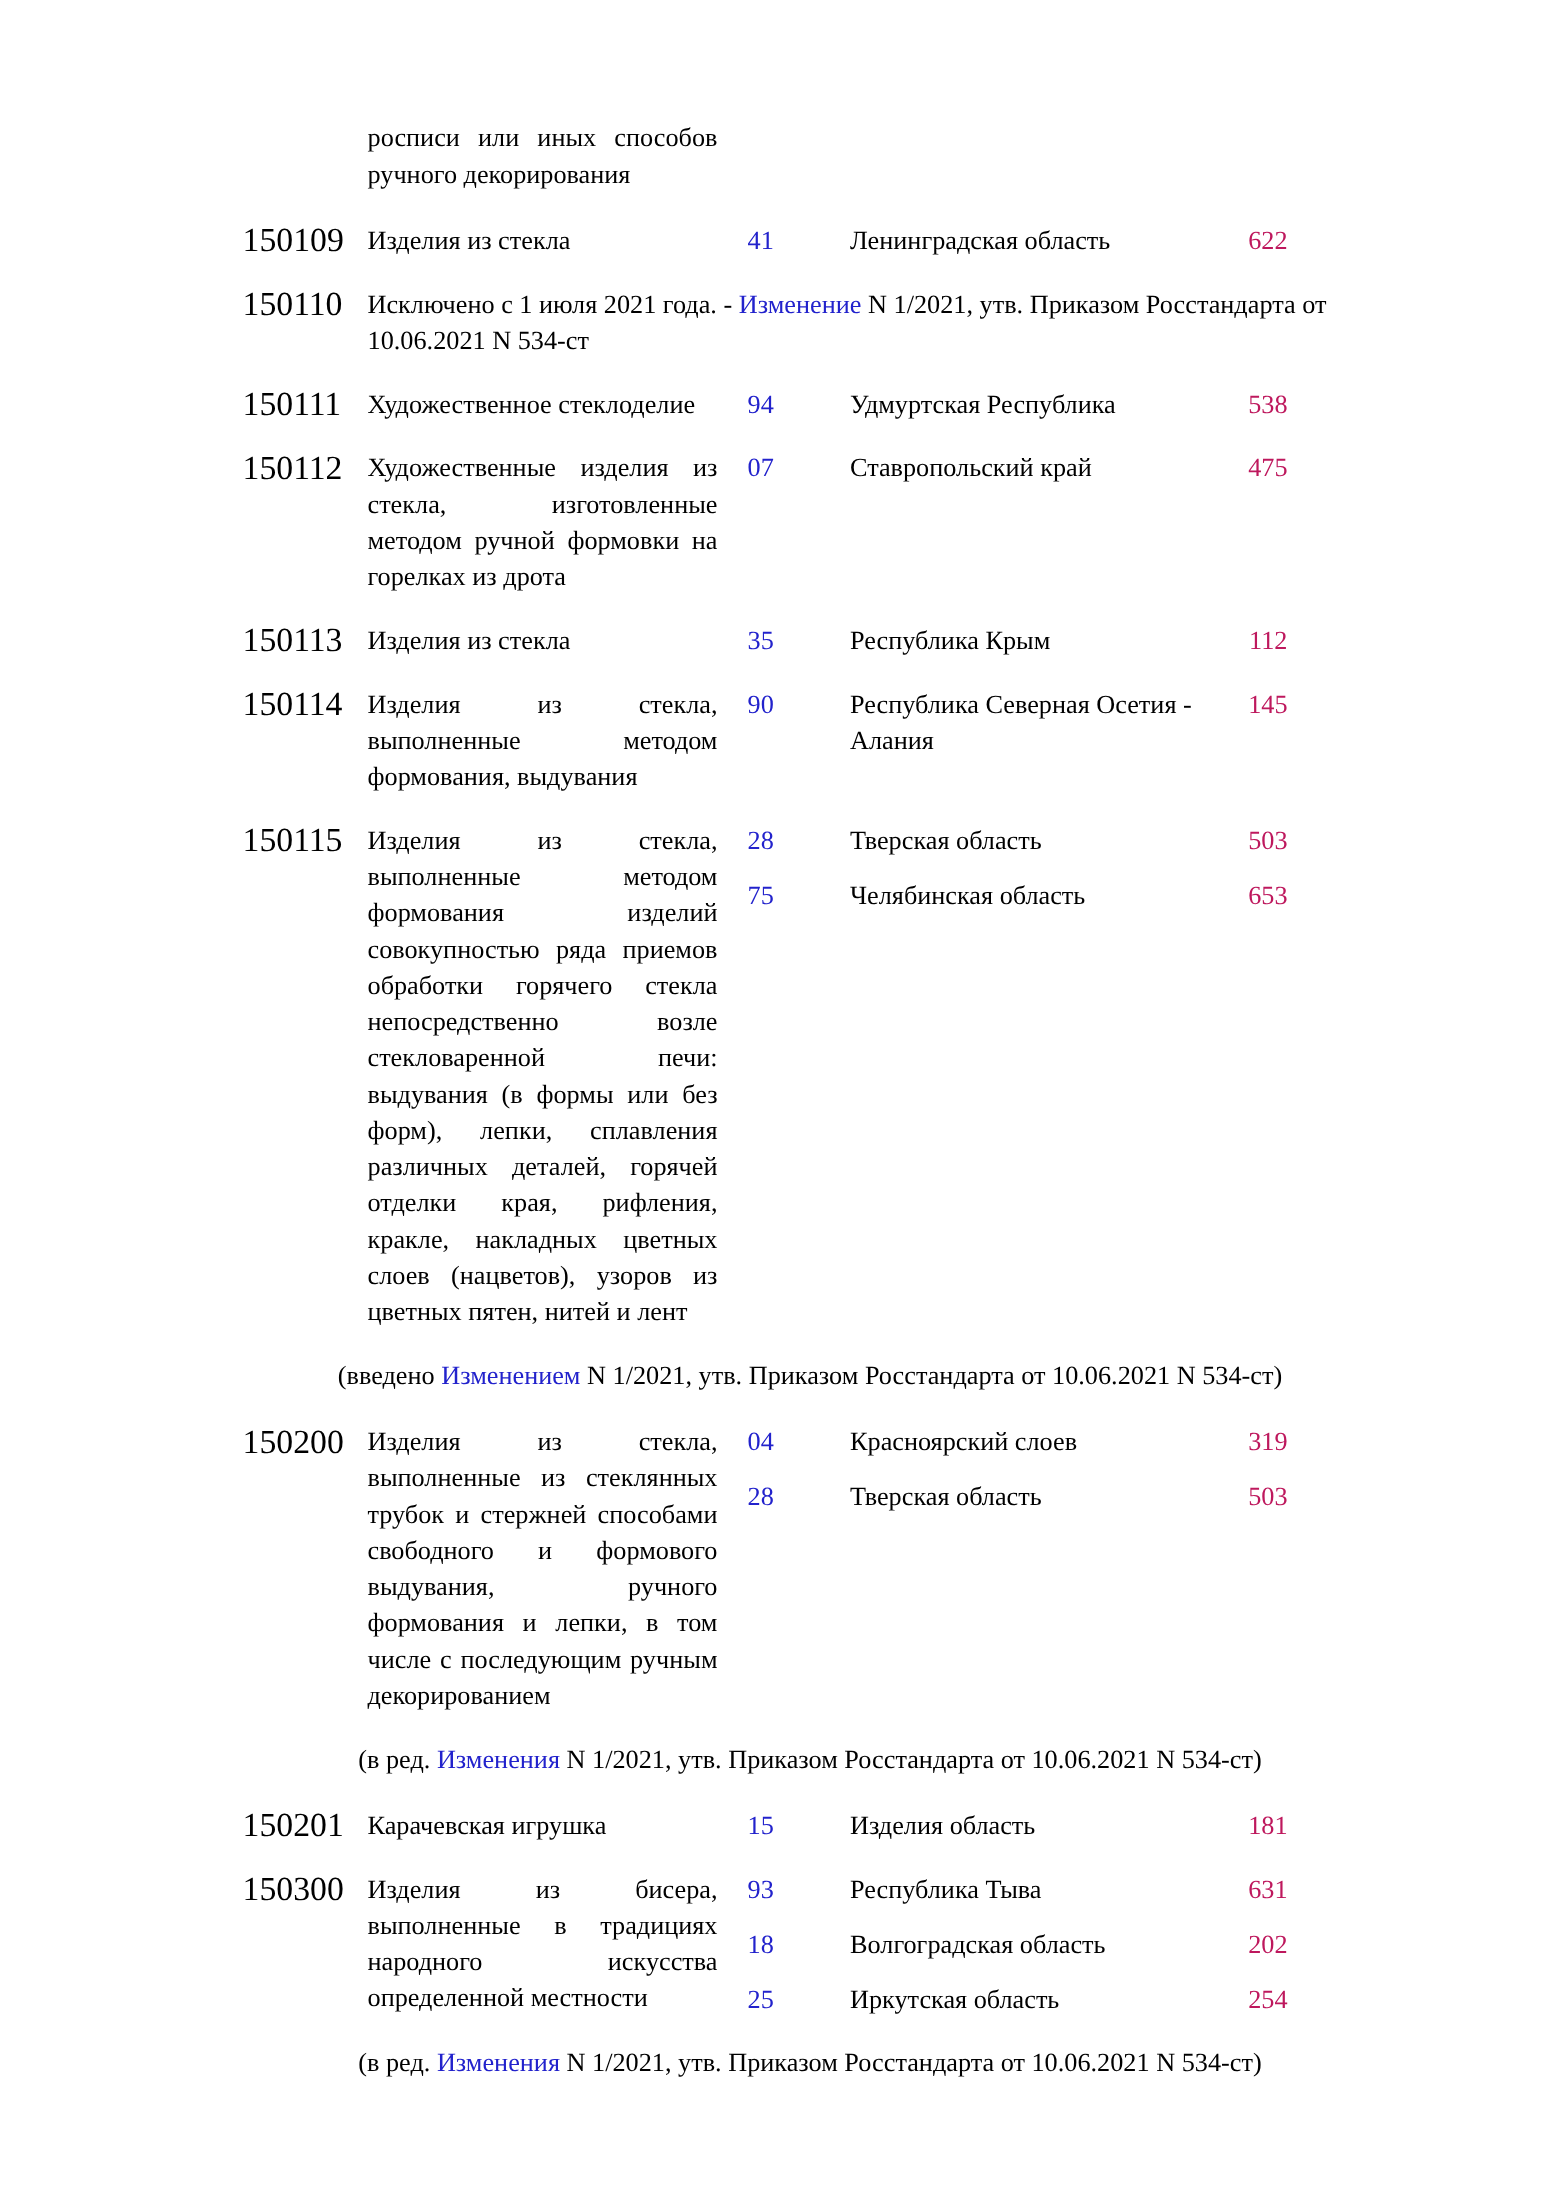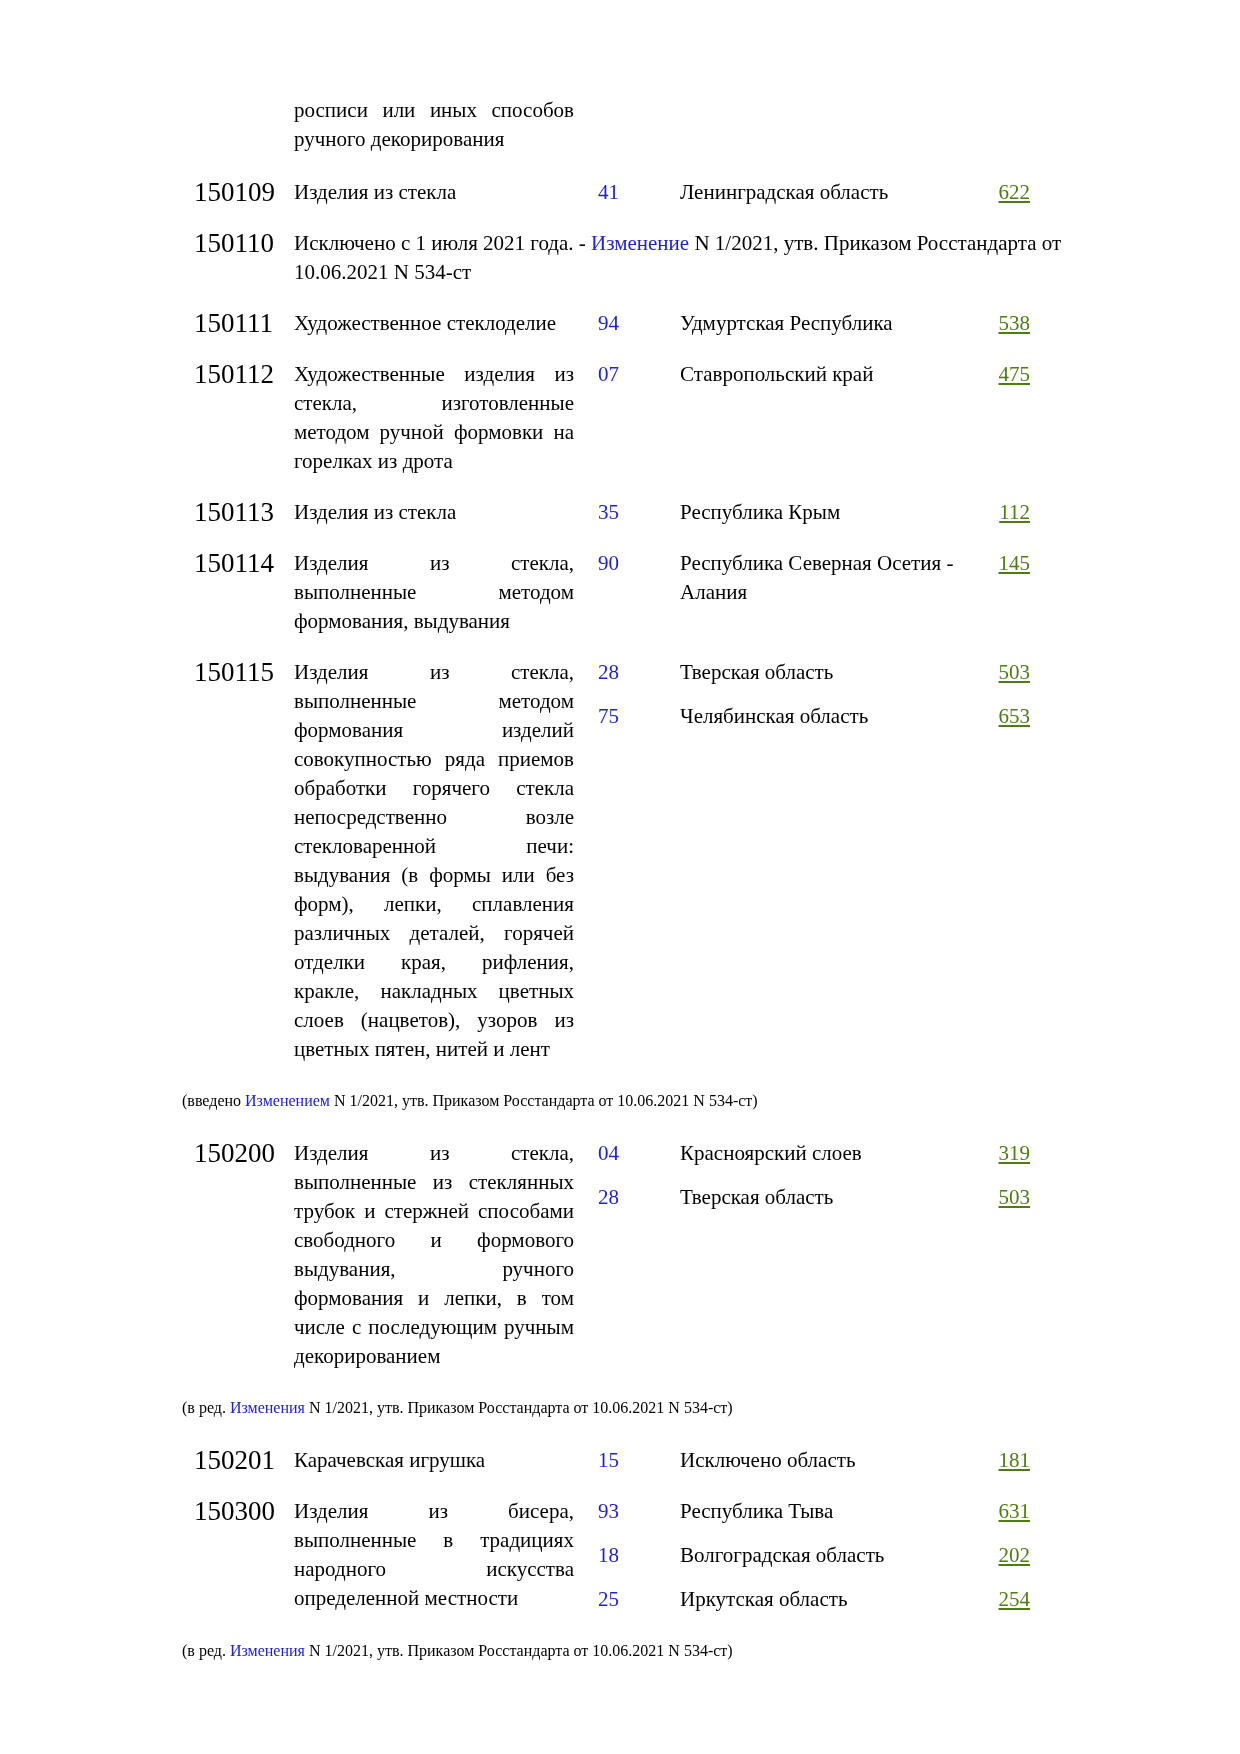--- a/index.html
+++ b/index.html
@@ -75,23 +75,22 @@
     width: 290px;
     font-size: 21px;
     line-height: 29px;
     color: #000000;
   }
   .reg-code {
     flex: 0 0 60px;
     width: 60px;
     font-size: 21px;
     line-height: 29px;
-    color: #4d7c0f;
+    color: #be185d;
     text-align: right;
-    text-decoration: underline;
   }
   
   .cont-row {
     display: flex;
     width: 100%;
     margin-bottom: 24px;
   }
   .cont-text {
     margin-left: 92px;
     width: 288px;
@@ -111,25 +110,25 @@
   }
   .wide-text {
     flex: 1 1 auto;
     padding-left: 8px;
     font-size: 21px;
     line-height: 29px;
     text-align: left;
   }
   
   .note {
-    font-size: 16px;
+    font-size: 21px;
     line-height: 29px;
     margin: 6px 0 24px 0;
     margin-left: -12px;
-    text-align: left;
+    text-align: center;
   }
   .blue { color: #2222cc; }
 </style>
 </head>
 <body>
 
 <div class="page">
 
   <div class="cont-row">
     <div class="cont-text">росписи или иных способов ручного декорирования</div>
@@ -240,21 +239,21 @@
     <span>(в ред. </span><span class="blue">Изменения</span><span> N 1/2021, утв. Приказом Росстандарта от 10.06.2021 N 534-ст)</span>
   </div>
 
   <div id="entries-3">
       <div class="row">
         <div class="col-code">150201</div>
         <div class="col-name ragged">Карачевская игрушка</div>
         <div class="col-regions">
           <div class="region-line">
             <div class="reg-num">15</div>
-            <div class="reg-name">Исключено область</div>
+            <div class="reg-name">Изделия область</div>
             <div class="reg-code">181</div>
           </div>
         </div>
       </div>
       <div class="row">
         <div class="col-code">150300</div>
         <div class="col-name">Изделия из бисера, выполненные в традициях народного искусства определенной местности</div>
         <div class="col-regions">
           <div class="region-line">
             <div class="reg-num">93</div>

